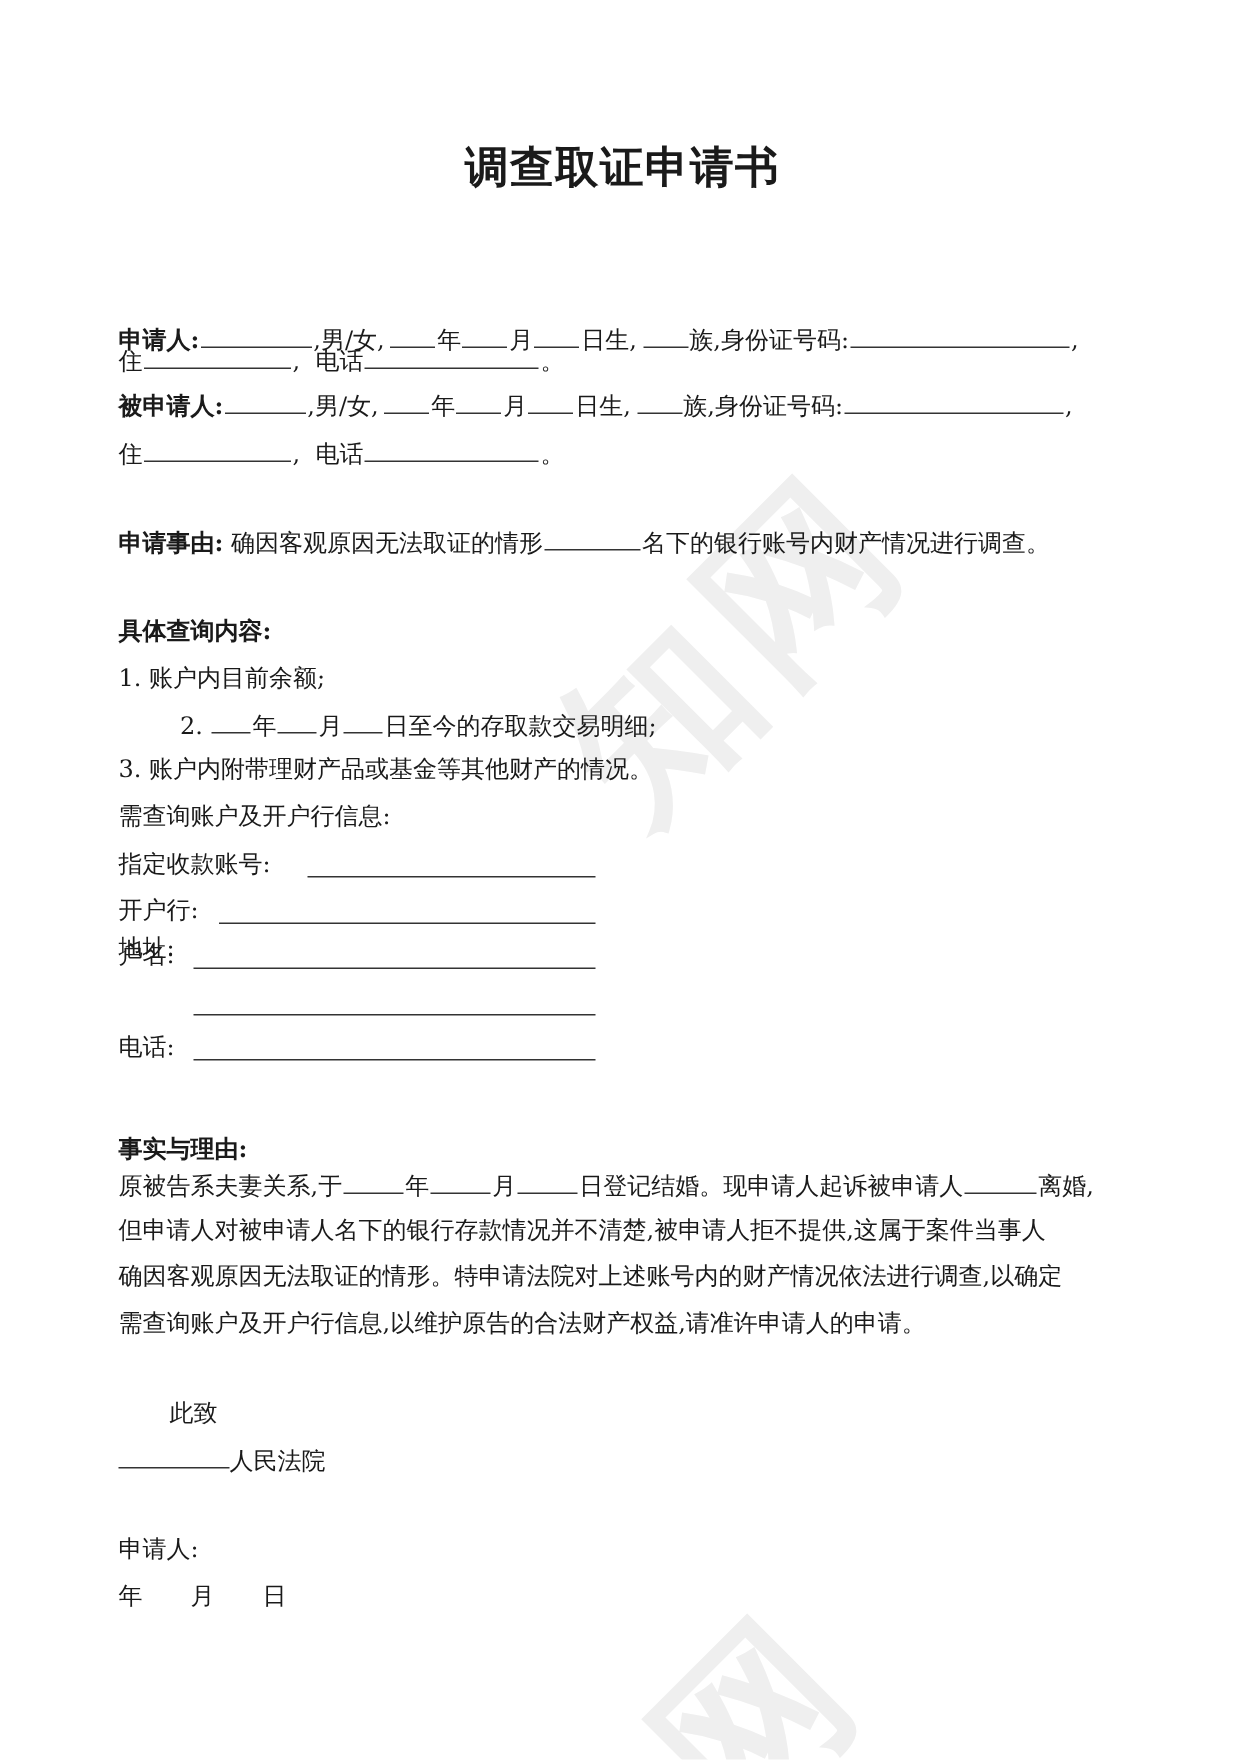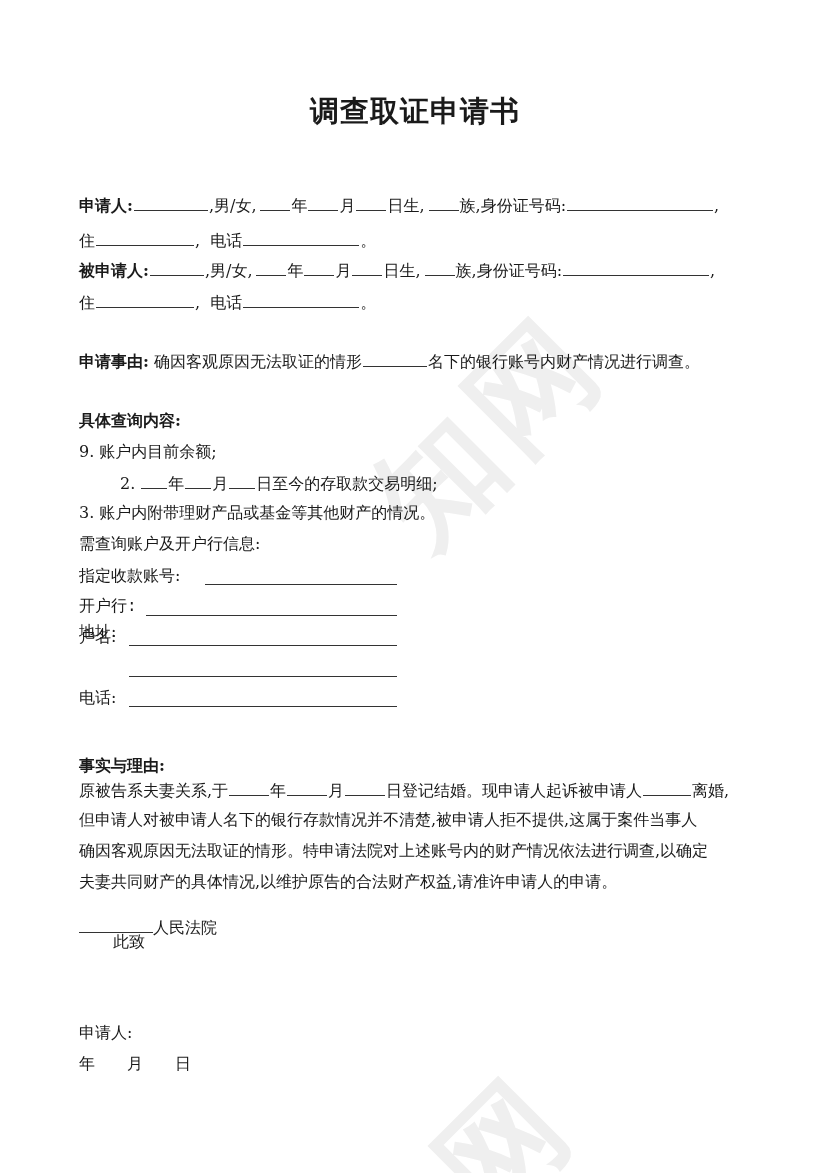--- a/index.html
+++ b/index.html
@@ -35,63 +35,63 @@
   }
 </style>
 </head>
 <body>
 
 <div class="watermark wm1">知网</div>
 <div class="watermark wm2">知网</div>
 
 <div class="title">调查取证申请书</div>
 
-<div class="line" style="top:194px;">
+<div class="line" style="top:215px;">
   <span class="b">申请人:</span><span class="blank" style="width:74px;"></span><span>,男/女,</span><span class="blank" style="width:30px;margin-left:4px;"></span><span>年</span><span class="blank" style="width:30px;"></span><span>月</span><span class="blank" style="width:30px;"></span><span>日生,</span><span class="blank" style="width:30px;margin-left:4px;"></span><span>族,</span><span>身份证号码:</span><span class="blank" style="width:146px;"></span><span>,</span>
 </div>
 <div class="line" style="top:229px;">
   <span>住</span><span class="blank" style="width:98px;"></span><span>,</span>&nbsp;&nbsp;<span>电话</span><span class="blank" style="width:116px;"></span><span>。</span>
 </div>
 
 <div class="line" style="top:259px;">
   <span class="b">被申请人:</span><span class="blank" style="width:54px;"></span><span>,男/女,</span><span class="blank" style="width:30px;margin-left:4px;"></span><span>年</span><span class="blank" style="width:30px;"></span><span>月</span><span class="blank" style="width:30px;"></span><span>日生,</span><span class="blank" style="width:30px;margin-left:4px;"></span><span>族,</span><span>身份证号码:</span><span class="blank" style="width:146px;"></span><span>,</span>
 </div>
 <div class="line" style="top:291px;">
   <span>住</span><span class="blank" style="width:98px;"></span><span>,</span>&nbsp;&nbsp;<span>电话</span><span class="blank" style="width:116px;"></span><span>。</span>
 </div>
 
 <div class="line" style="top:350px;">
   <span class="b">申请事由:</span>&nbsp;<span>确因客观原因无法取证的情形</span><span class="blank" style="width:64px;"></span><span>名下的银行账号内财产情况进行调查。</span>
 </div>
 
 <div class="line b" style="top:411px;">具体查询内容:</div>
-<div class="line" style="top:442px;">9. 账户内目前余额;</div>
+<div class="line" style="top:442px;">1. 账户内目前余额;</div>
 <div class="line" style="top:472px;margin-left:41px;">
   <span>2.</span>&nbsp;<span class="blank" style="width:26px;"></span><span>年</span><span class="blank" style="width:26px;"></span><span>月</span><span class="blank" style="width:26px;"></span><span>日至今的存取款交易明细;</span>
 </div>
 <div class="line" style="top:503px;">3. 账户内附带理财产品或基金等其他财产的情况。</div>
 <div class="line" style="top:534px;">需查询账户及开户行信息:</div>
 
 <div class="line" style="top:566px;">指定收款账号:</div>
 <div class="field-line" style="left:205px;width:192px;top:584px;"></div>
-<div class="line" style="top:597px;font-family:Liberation Mono, monospace;">开户行:</div>
+<div class="line" style="top:597px;">开户行:</div>
 <div class="field-line" style="left:146px;width:251px;top:615px;"></div>
 <div class="line" style="top:627px;text-align:center;">户名:</div>
 <div class="field-line" style="left:129px;width:268px;top:645px;"></div>
 <div class="line" style="top:622px;">地址:</div>
 <div class="field-line" style="left:129px;width:268px;top:676px;"></div>
 <div class="line" style="top:688px;">电话:</div>
 <div class="field-line" style="left:129px;width:268px;top:706px;"></div>
 
 <div class="line b" style="top:756px;">事实与理由:</div>
 <div class="line" style="top:779px;">
   <span>原被告系夫妻关系,于</span><span class="blank" style="width:40px;"></span><span>年</span><span class="blank" style="width:40px;"></span><span>月</span><span class="blank" style="width:40px;"></span><span>日登记结婚。现申请人起诉被申请人</span><span class="blank" style="width:48px;"></span><span>离婚,</span>
 </div>
 <div class="line" style="top:810px;">但申请人对被申请人名下的银行存款情况并不清楚,被申请人拒不提供,这属于案件当事人</div>
 <div class="line" style="top:841px;">确因客观原因无法取证的情形。特申请法院对上述账号内的财产情况依法进行调查,以确定</div>
-<div class="line" style="top:872px;">夫妻共同财产的具体情况,以维护原告的合法财产权益,请准许申请人的申请。</div>
+<div class="line" style="top:872px;">需查询账户及开户行信息,以维护原告的合法财产权益,请准许申请人的申请。</div>
 
 <div class="line" style="top:932px;left:113px;">此致</div>
-<div class="line" style="top:916px;">
+<div class="line" style="top:962px;">
   <span class="blank" style="width:74px;margin:0;"></span><span>人民法院</span>
 </div>
 <div class="line" style="top:1023px;">申请人:</div>
 <div class="line" style="top:1054px;">年　　月　　日</div>
 
 </body></html>

